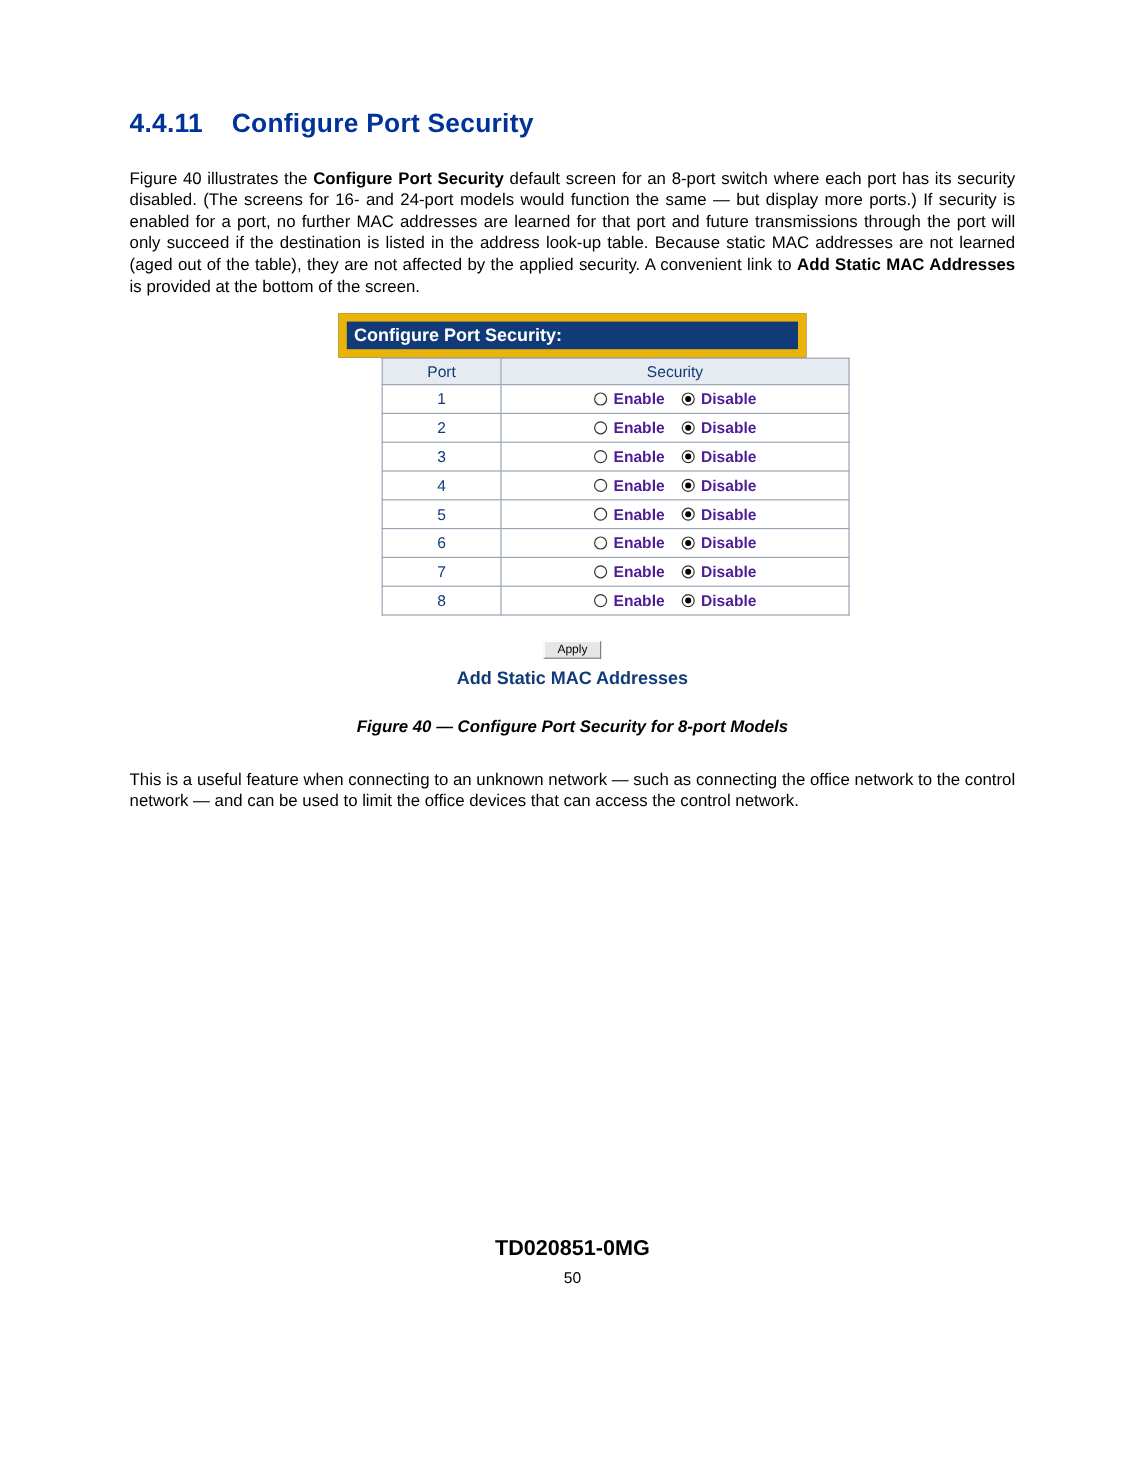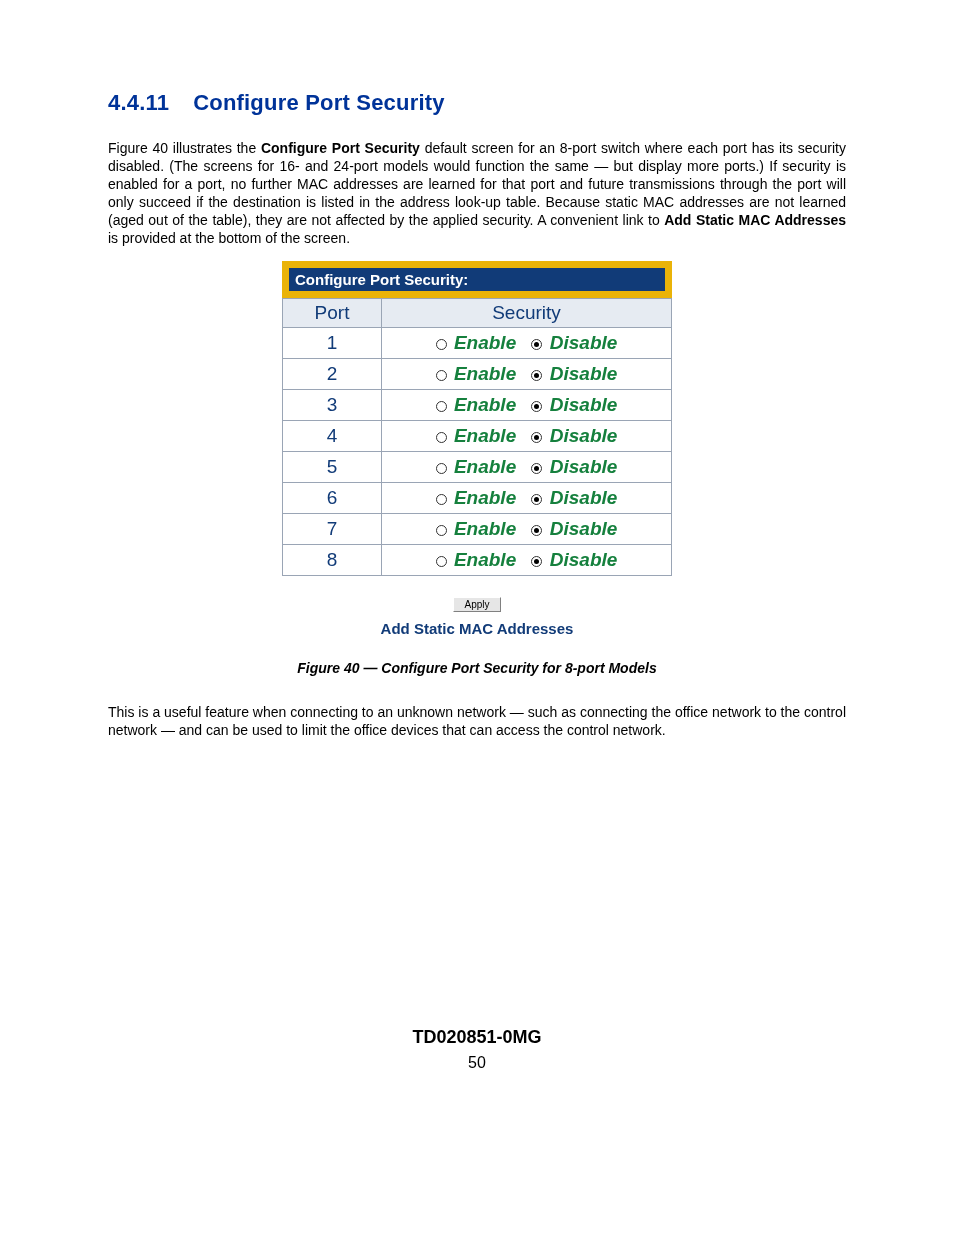--- a/index.html
+++ b/index.html
@@ -39,40 +39,40 @@
     background: #113B78;
     color: #fff;
     font-weight: bold;
     font-size: 15px;
     padding: 3px 2px 3px 6px;
     border: 7px solid #eab308;
   }
   table.port-table {
     border-collapse: collapse;
     width: 100%;
-    font-size: 19px;
+    font-size: 13px;
+    margin-left: 36px;
   }
   table.port-table th {
     background: #E6EBF2;
     color: #113B78;
     font-weight: normal;
     padding: 3px 4px;
     border: 1px solid #9AA5B5;
   }
   table.port-table td {
     border: 1px solid #9AA5B5;
     padding: 4px 4px;
     text-align: center;
     color: #113B78;
   }
   table.port-table td.port-col { width: 90px; }
   .sec-cell {
-    font-style: italic;
-    font-weight: bold;
-    color: #15803d;
+    font-weight: bold;
+    color: #4c1d95;
     white-space: nowrap;
   }
   .radio {
     display: inline-block;
     width: 11px; height: 11px;
     border: 1.2px solid #333;
     border-radius: 50%;
     vertical-align: -1px;
     margin: 0 2px 0 10px;
     box-sizing: border-box;
@@ -113,21 +113,21 @@
     font-size: 14px;
     margin: 22px 0 28px 0;
   }
   .footer {
     position: absolute;
     left: 0; right: 0;
     bottom: 34px;
     text-align: center;
   }
   .footer .docid { font-weight: bold; font-size: 18px; }
-  .footer .pagenum { font-size: 16px; margin-top: 6px; }
+  .footer .pagenum { font-size: 13px; margin-top: 6px; }
 </style>
 </head>
 <body>
 
 <div class="page">
 
   <h2 class="section-heading">
     <span class="num">4.4.11</span><span>Configure Port Security</span>
   </h2>
 

